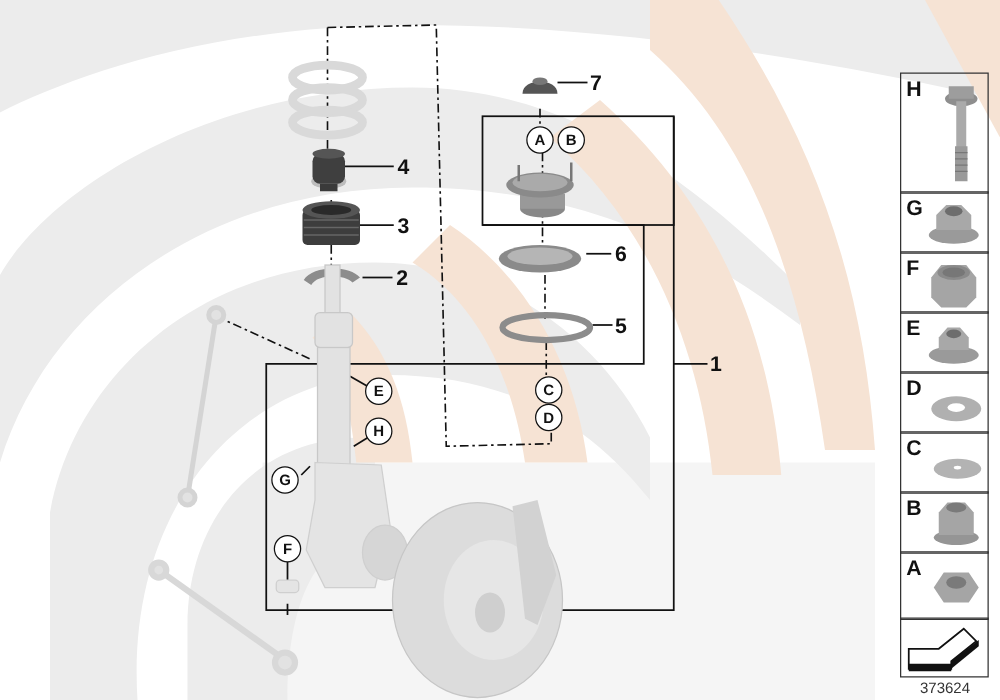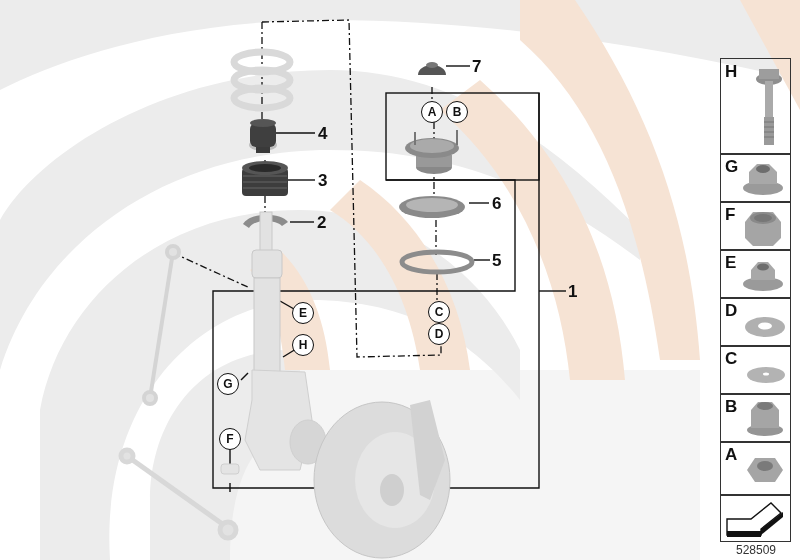--- a/index.html
+++ b/index.html
@@ -227,14 +227,14 @@
     </div>
     <div class="kit-cell" style="top:494px;height:46px">
       <svg width="69" height="46" style="position:absolute;left:0;top:0">
         <path d="M6,24 L6,40 L40,40 L40,34 L60,18 L50,8 L30,24 Z" fill="#fff" stroke="#111" stroke-width="1.4"></path>
         <path d="M6,36 L40,36 L40,42 L6,42 Z" fill="#111"></path>
         <path d="M40,34 L62,17 L62,22 L40,40 Z" fill="#111"></path>
       </svg>
     </div>
   </div>
 
-  <span class="fig-no">528509</span>
+  <span class="fig-no">373624</span>
 </div>
 
 </body></html>

